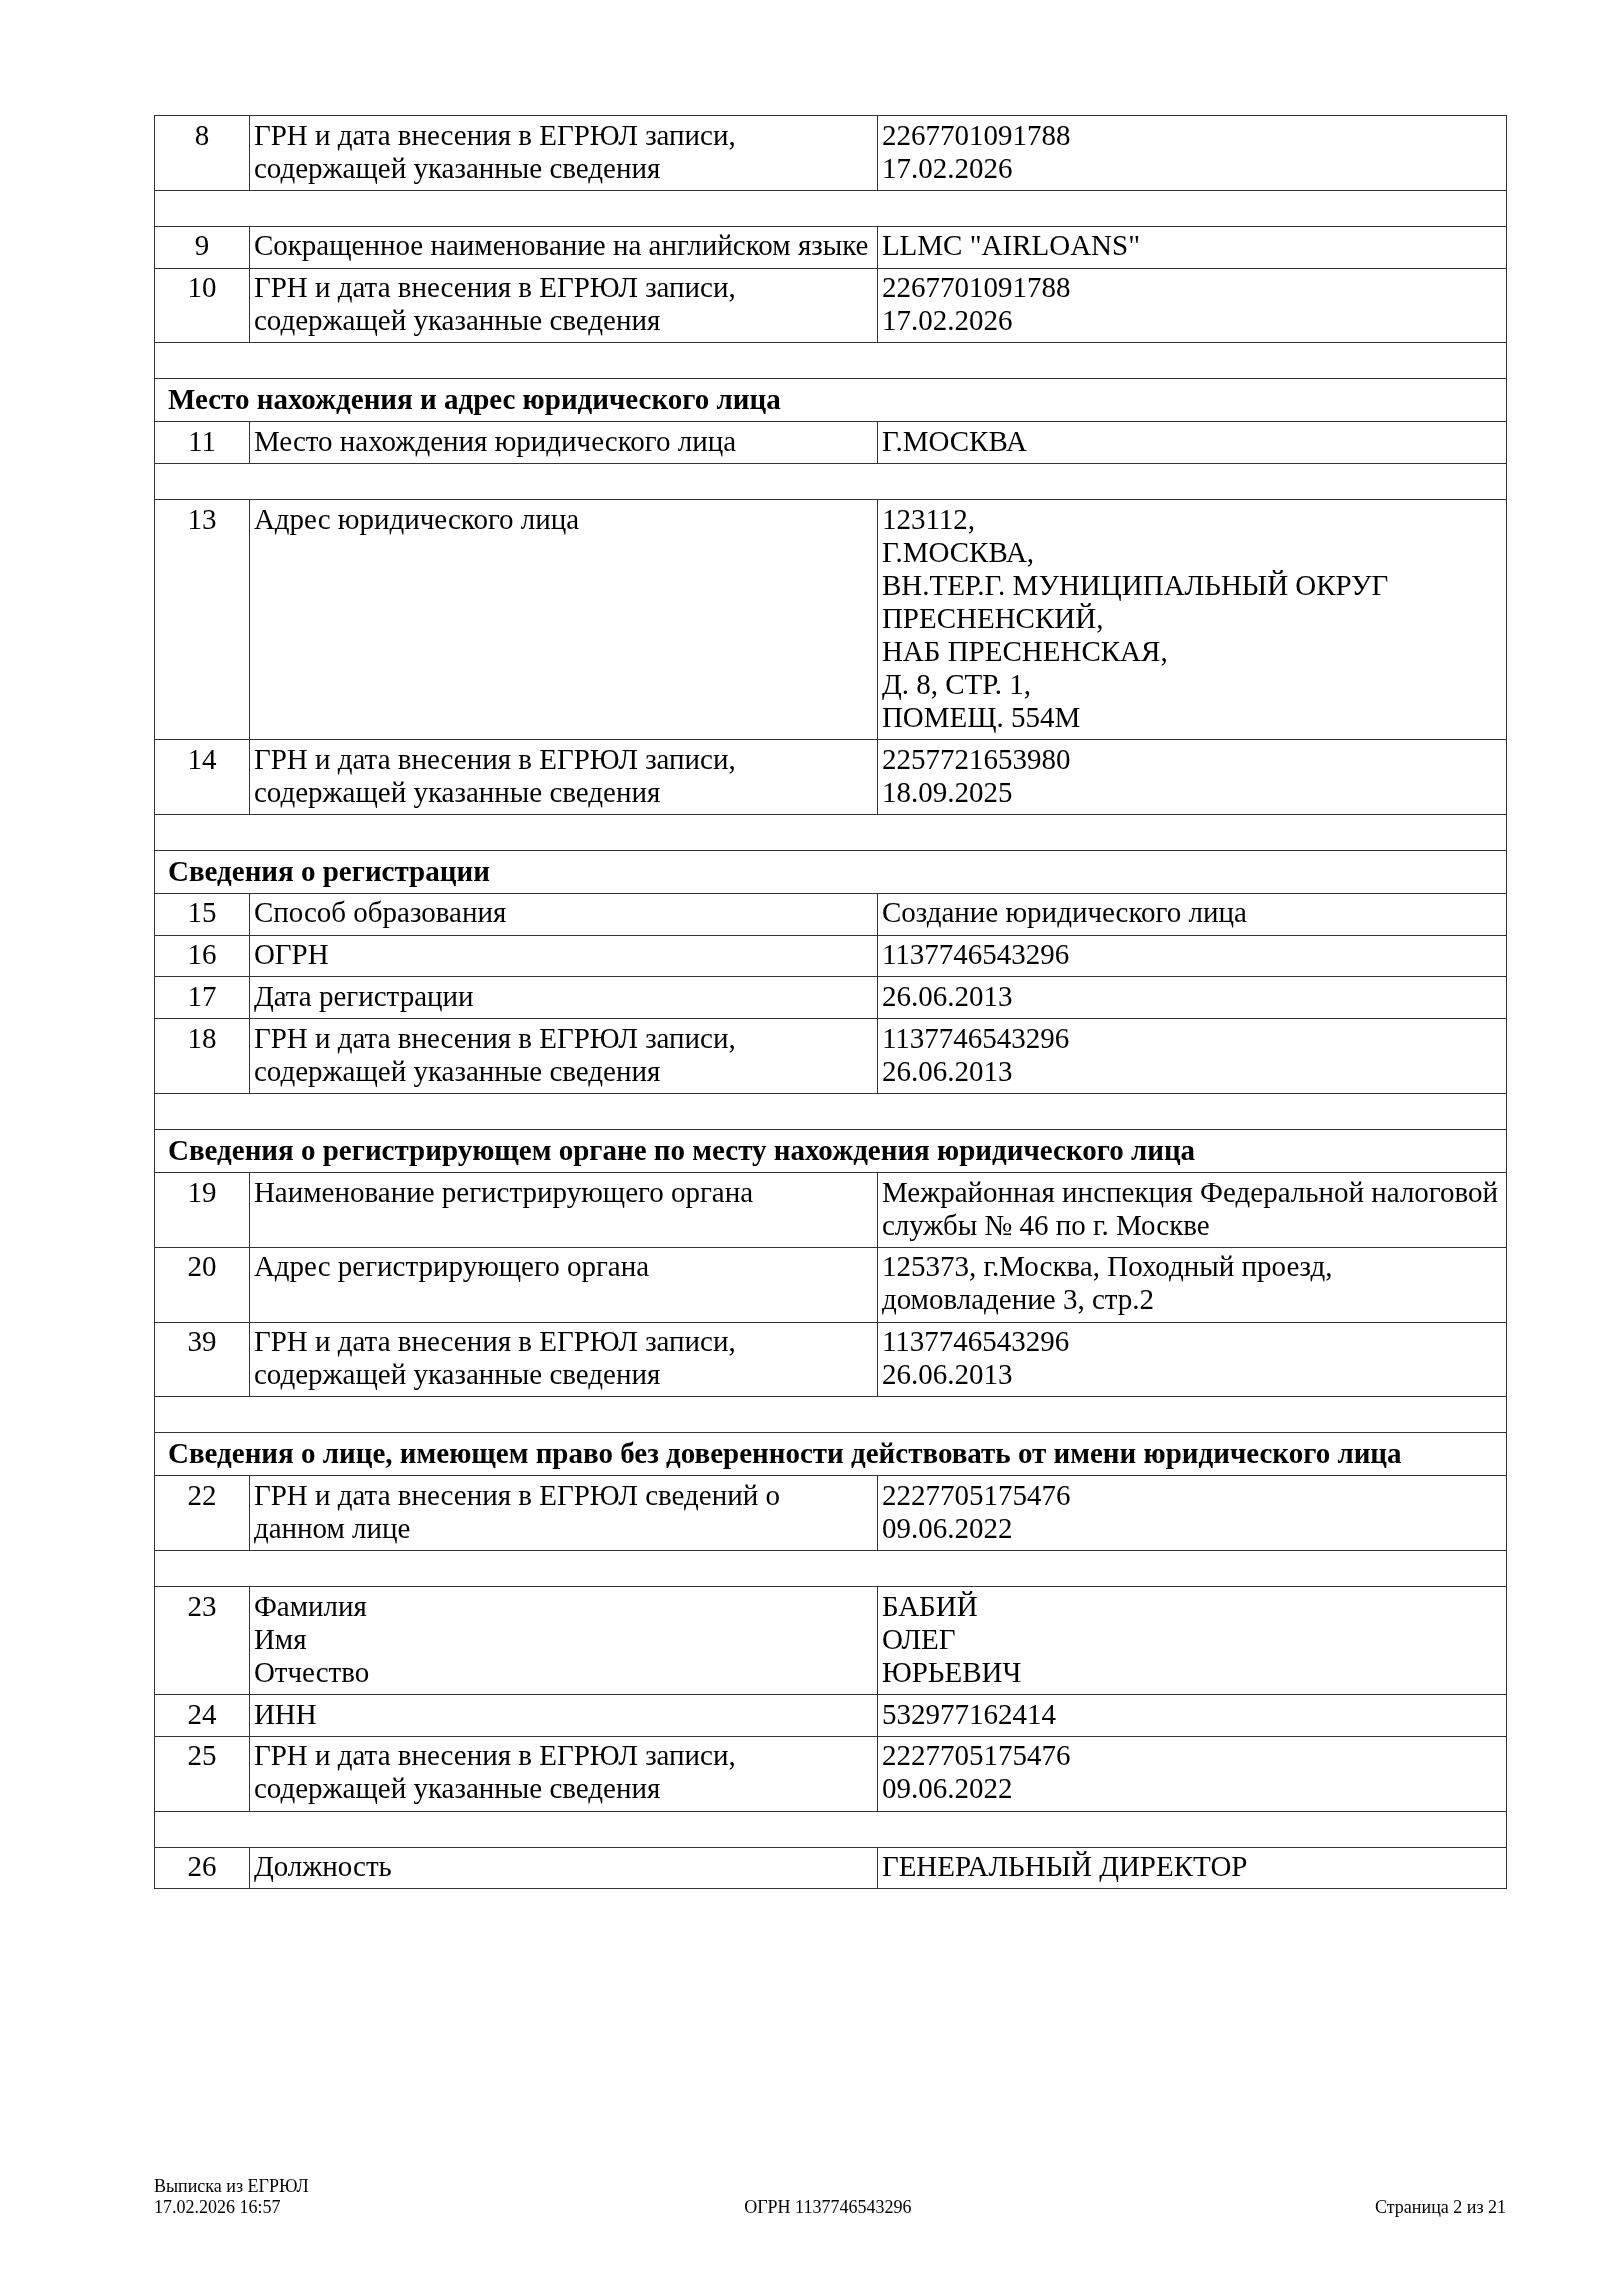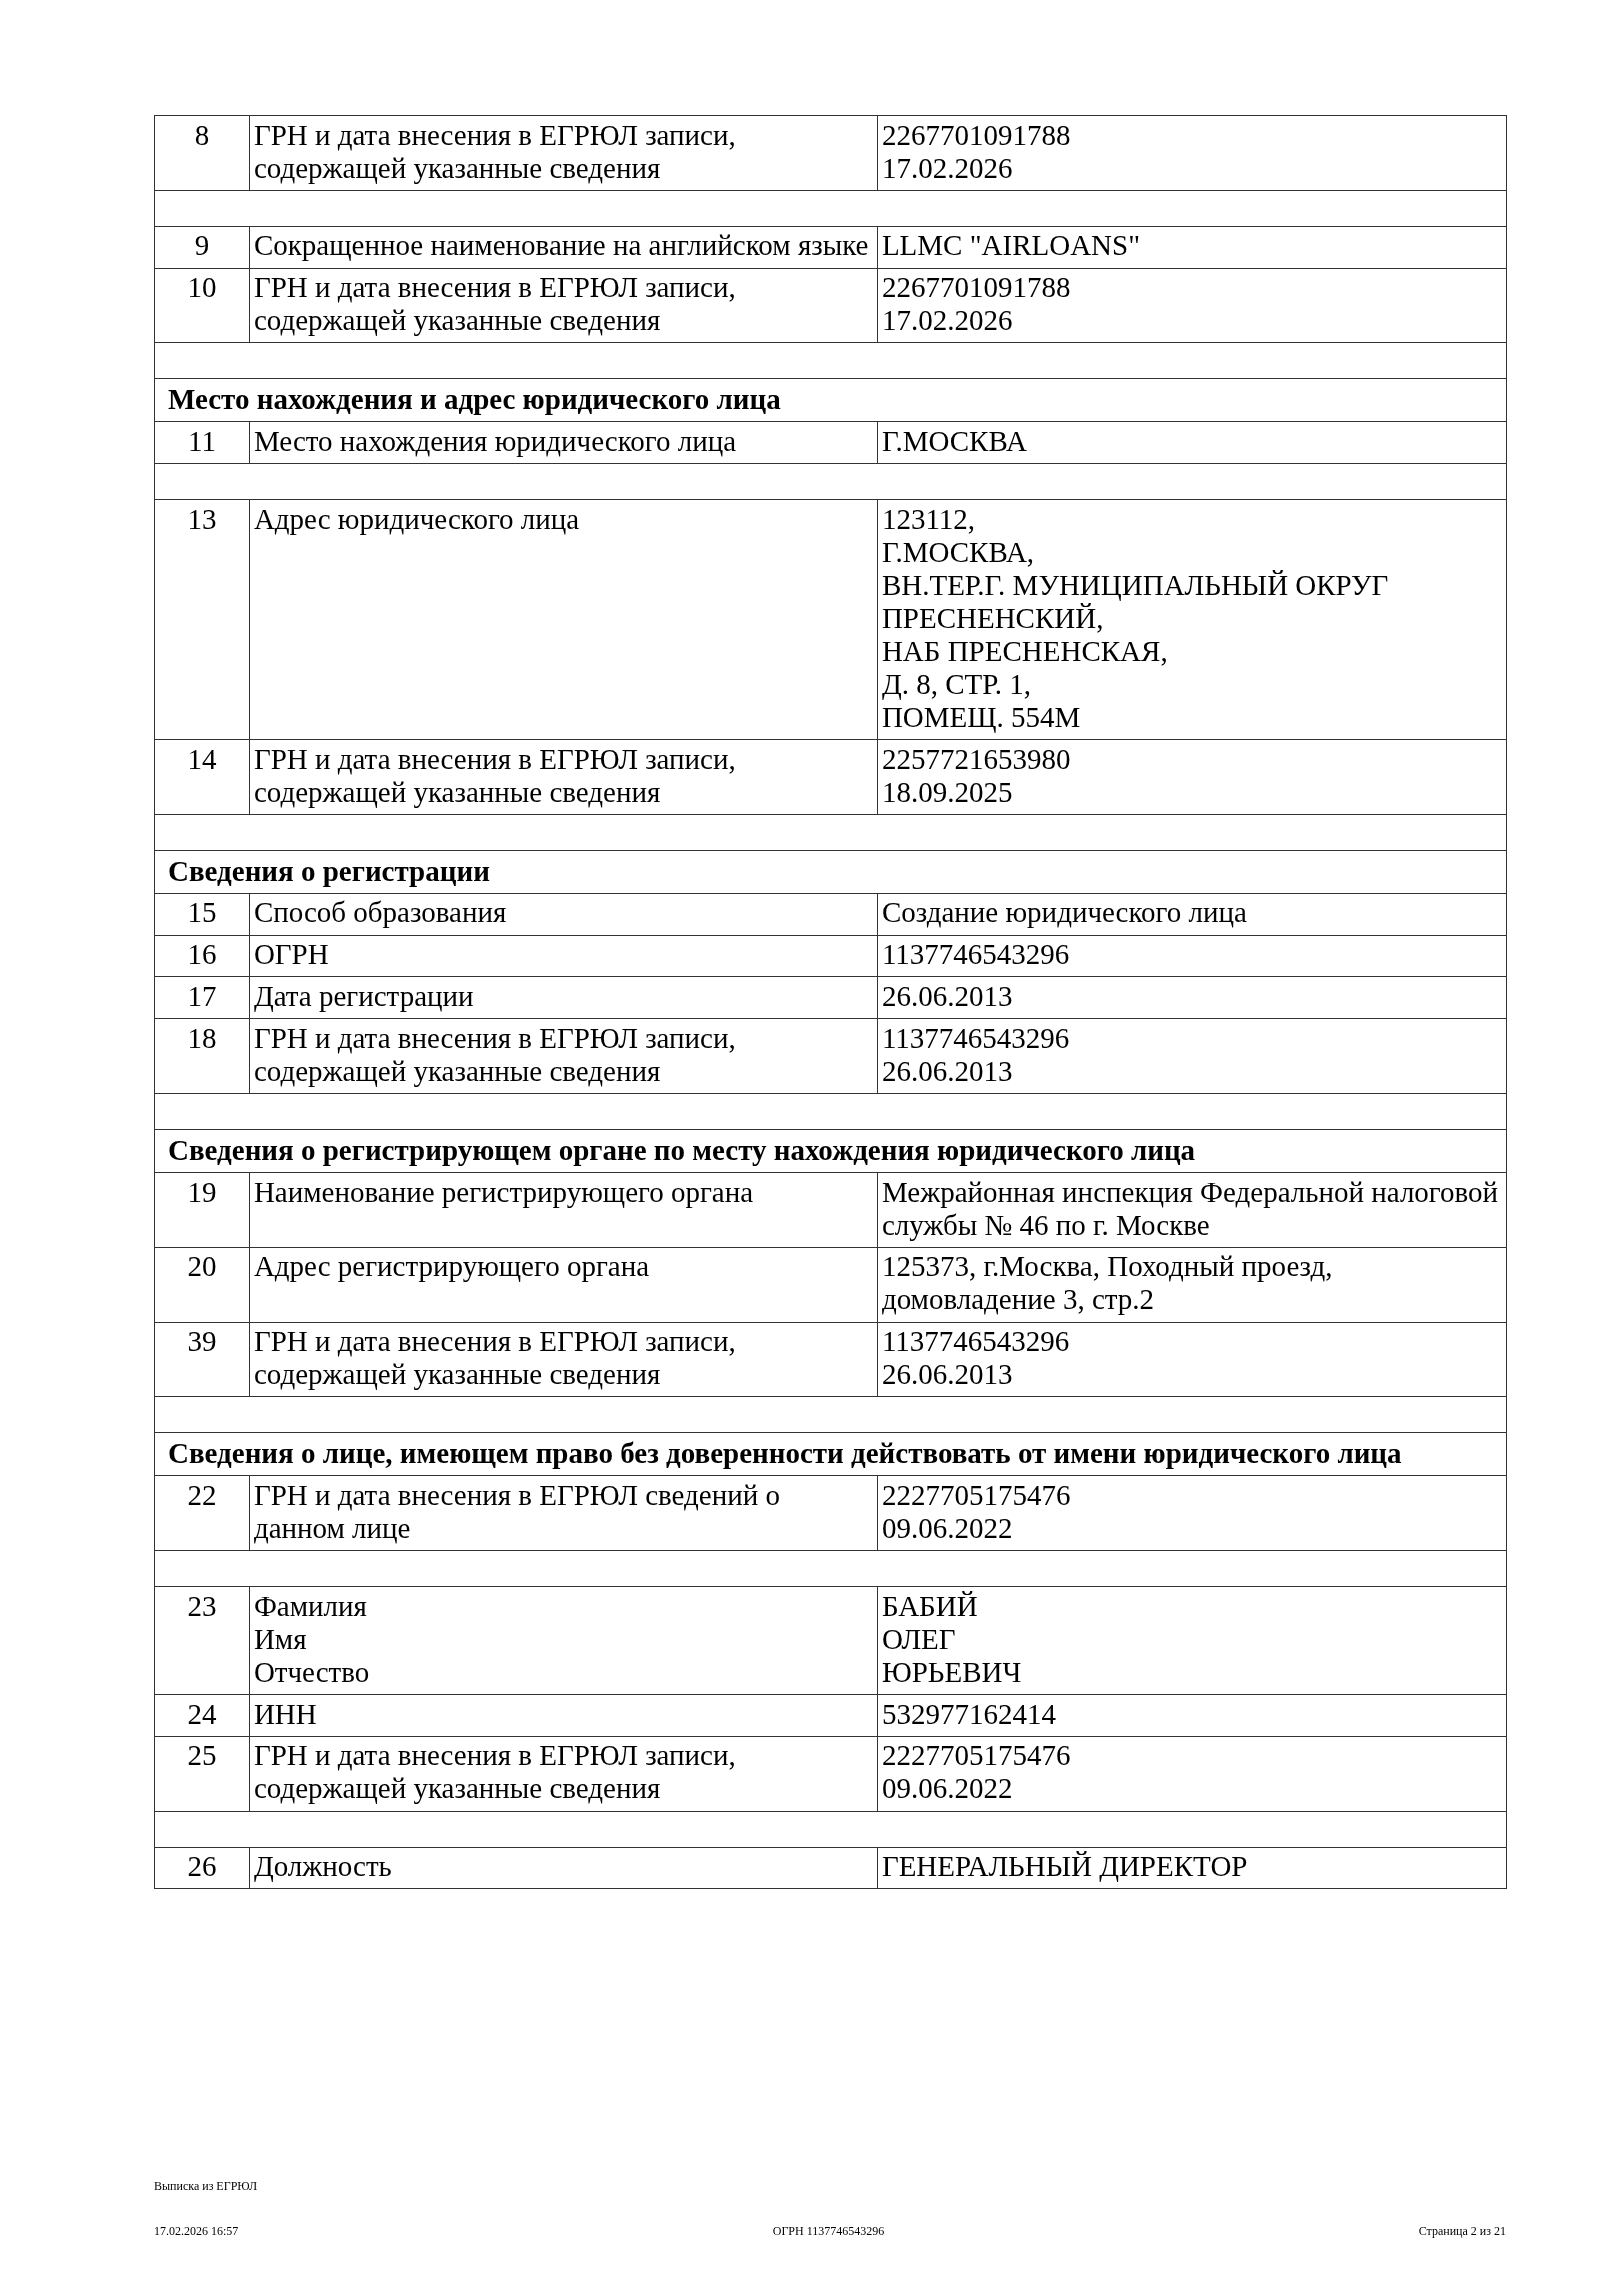--- a/index.html
+++ b/index.html
@@ -8,22 +8,22 @@
   .page-table { position: absolute; left: 154px; top: 115px; width: 1352px;
                 border-collapse: collapse; table-layout: fixed; }
   .page-table td { border: 1.3px solid #333; font-size: 29px; line-height: 33px;
                    vertical-align: top; padding: 2.6px 3.9px 5.2px 3.9px; white-space: pre-line; }
   .page-table col.c-num { width: 95px; }
   .page-table col.c-label { width: 628px; }
   .page-table col.c-value { width: 629px; }
   td.num { text-align: center; }
   tr.blank td { height: 35px; padding: 0; }
   tr.section td { text-align: left; font-weight: bold; padding: 3.9px 13px 5.2px 13px; }
-  .footer { position: absolute; left: 154px; width: 1352px; font-size: 12px; line-height: 21px; }
-  .footer .line2 { display: flex; justify-content: space-between; margin-top: 24px; }
+  .footer { position: absolute; left: 154px; width: 1352px; font-size: 18px; line-height: 21px; }
+  .footer .line2 { display: flex; justify-content: space-between; }
 </style>
 </head>
 <body>
 
 <table class="page-table">
   <colgroup>
       <col class="c-num">
       <col class="c-label">
       <col class="c-value">
     </colgroup>

